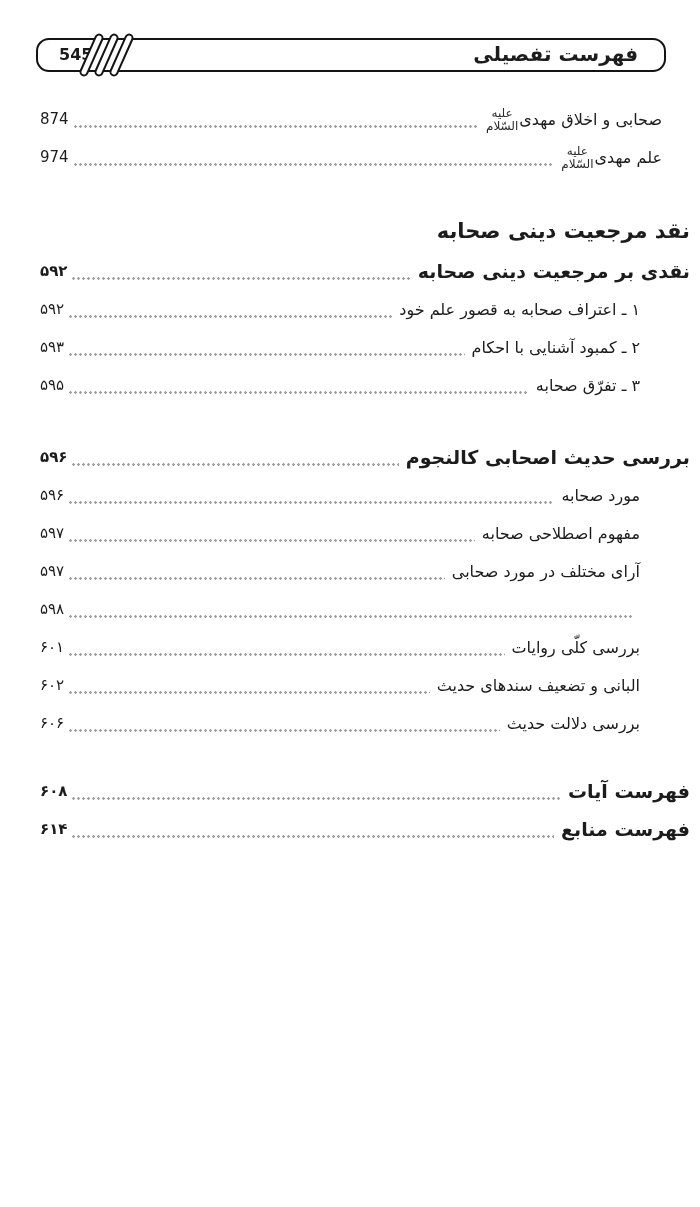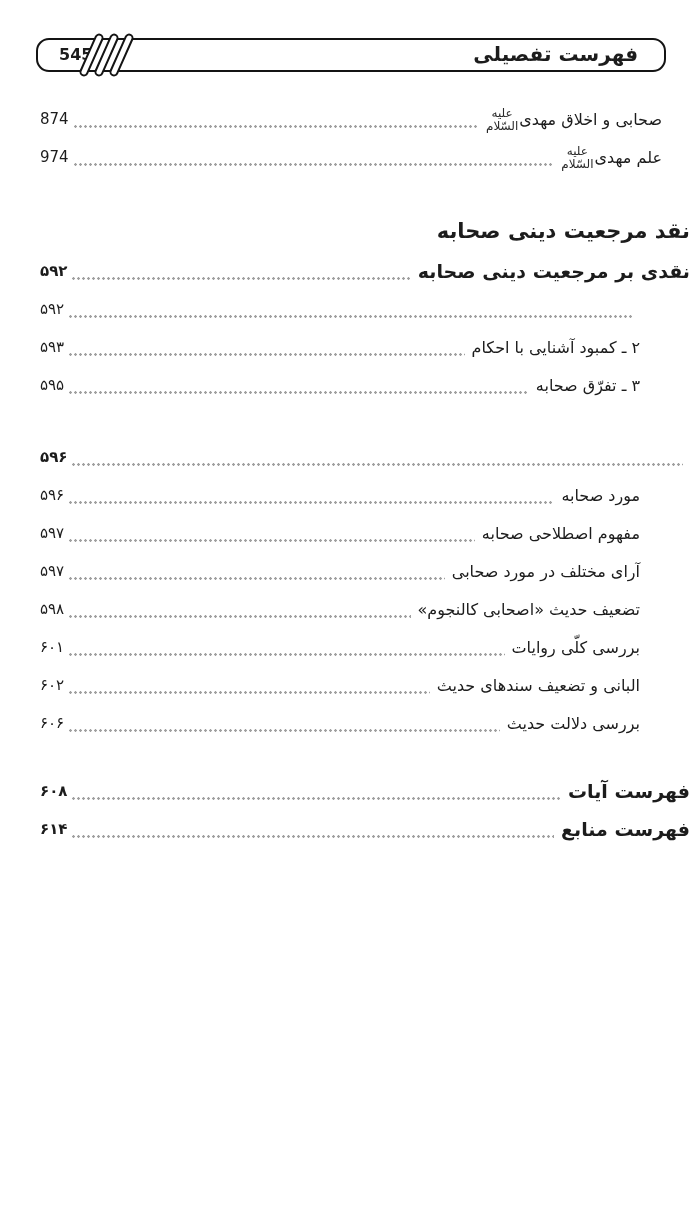--- a/index.html
+++ b/index.html
@@ -150,37 +150,39 @@
       <span class="pagenum">974</span>
     </div>
       <div class="section-heading">نقد مرجعیت دینی صحابه</div>
       <div class="row lvl0 bold">
       <span class="title">نقدی بر مرجعیت دینی صحابه</span>
 
       <span class="leader"></span>
       <span class="pagenum">۵۹۲</span>
     </div>
       <div class="row lvl2">
+      <span class="title">۱ ـ اعتراف صحابه به قصور علم خود</span>
 
       <span class="leader"></span>
       <span class="pagenum">۵۹۲</span>
     </div>
       <div class="row lvl2">
       <span class="title">۲ ـ کمبود آشنایی با احکام</span>
 
       <span class="leader"></span>
       <span class="pagenum">۵۹۳</span>
     </div>
       <div class="row lvl2">
       <span class="title">۳ ـ تفرّق صحابه</span>
 
       <span class="leader"></span>
       <span class="pagenum">۵۹۵</span>
     </div>
       <div class="row lvl0 bold" style="margin-top: 34px;">
+      <span class="title">بررسی حدیث اصحابی کالنجوم</span>
 
       <span class="leader"></span>
       <span class="pagenum">۵۹۶</span>
     </div>
       <div class="row lvl2">
       <span class="title">مورد صحابه</span>
 
       <span class="leader"></span>
       <span class="pagenum">۵۹۶</span>
     </div>
@@ -190,21 +192,20 @@
       <span class="leader"></span>
       <span class="pagenum">۵۹۷</span>
     </div>
       <div class="row lvl2">
       <span class="title">آرای مختلف در مورد صحابی</span>
 
       <span class="leader"></span>
       <span class="pagenum">۵۹۷</span>
     </div>
       <div class="row lvl2">
-      <span class="title">تضعیف حدیث «اصحابی کالنجوم»</span>
 
       <span class="leader"></span>
       <span class="pagenum">۵۹۸</span>
     </div>
       <div class="row lvl2">
       <span class="title">بررسی کلّی روایات</span>
 
       <span class="leader"></span>
       <span class="pagenum">۶۰۱</span>
     </div>

